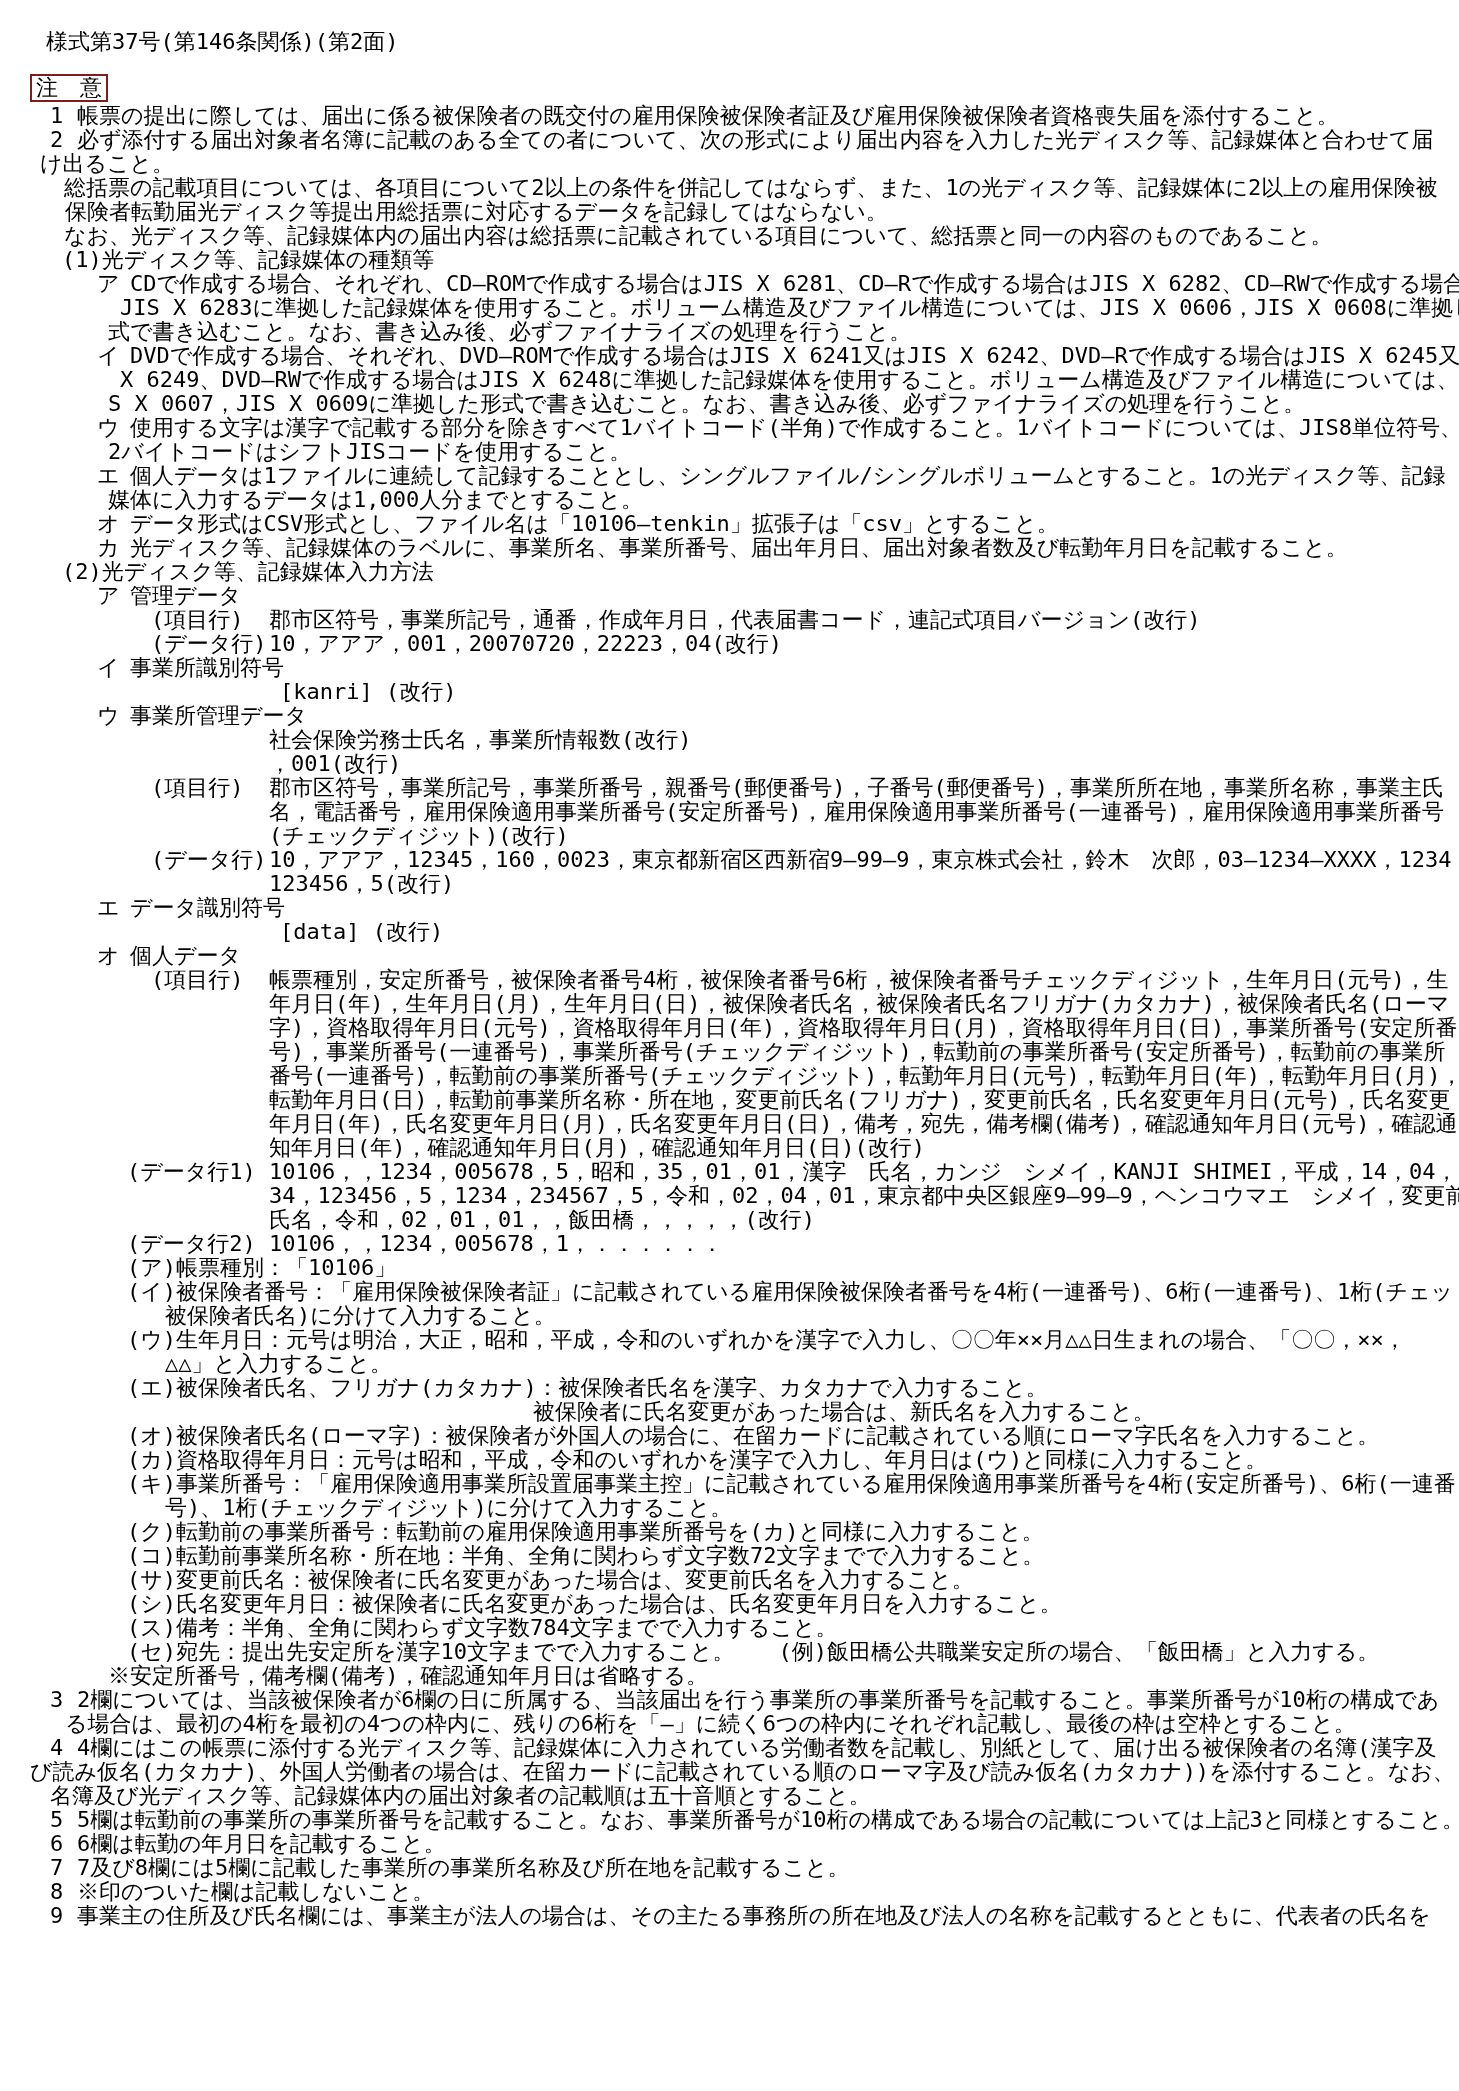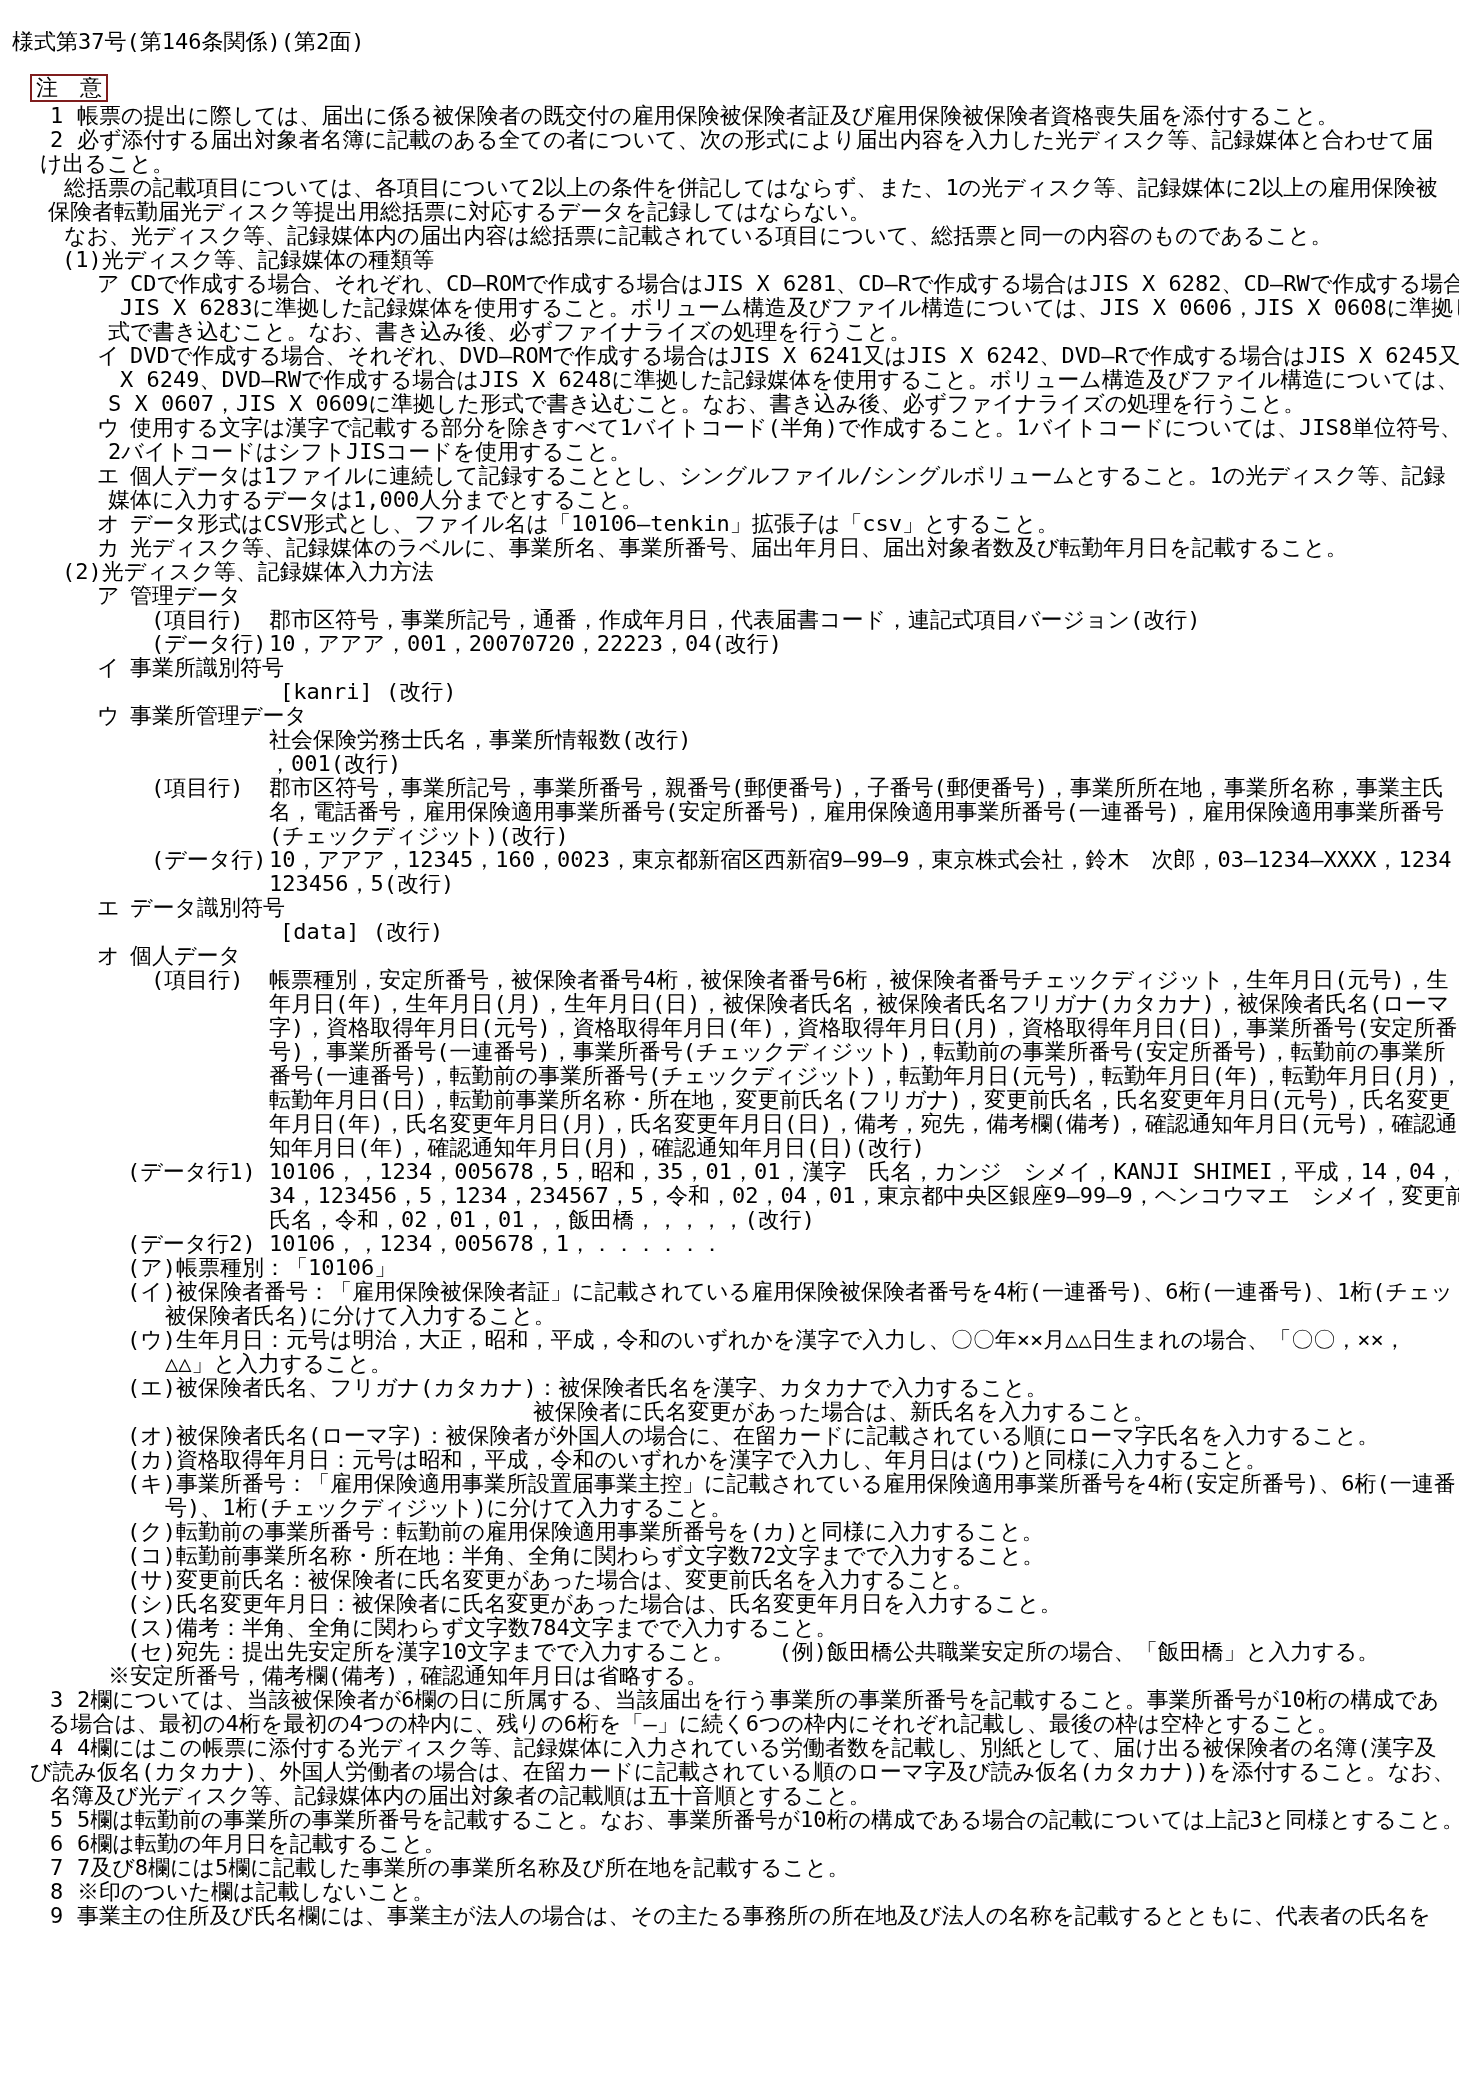--- a/index.html
+++ b/index.html
@@ -17,21 +17,21 @@
     line-height: 24px;
     -webkit-font-smoothing: none;
   }
   .page {
     position: relative;
     width: 1459px;
     height: 2091px;
   }
   .form-number {
     padding-top: 30px;
-    padding-left: 12px;
+    padding-left: 46px;
     height: 24px;
     white-space: nowrap;
   }
   .notice-box-row {
     margin-top: 20px;
     margin-left: 30px;
     height: 28px;
   }
   .notice-box {
     display: inline-block;
@@ -46,21 +46,21 @@
     line-height: 24px;
     white-space: pre;
   }
   .lbl { display: inline-block; }
 
   
   .ind-0  { padding-left: 30px; }
   .ind-1  { padding-left: 40px; }
   .ind-2  { padding-left: 50px; }
   .ind-3  { padding-left: 62px; }
-  .ind-4  { padding-left: 48px; }
+  .ind-4  { padding-left: 65px; }
   .ind-5  { padding-left: 64px; }
   .ind-6  { padding-left: 97px; }
   .ind-7  { padding-left: 108px; }
   .ind-8  { padding-left: 120px; }
   .ind-9  { padding-left: 127px; }
   .ind-10 { padding-left: 151px; }
   .ind-11 { padding-left: 165px; }
   .ind-12 { padding-left: 269px; }
   .ind-13 { padding-left: 280px; }
   .ind-14 { padding-left: 533px; }

